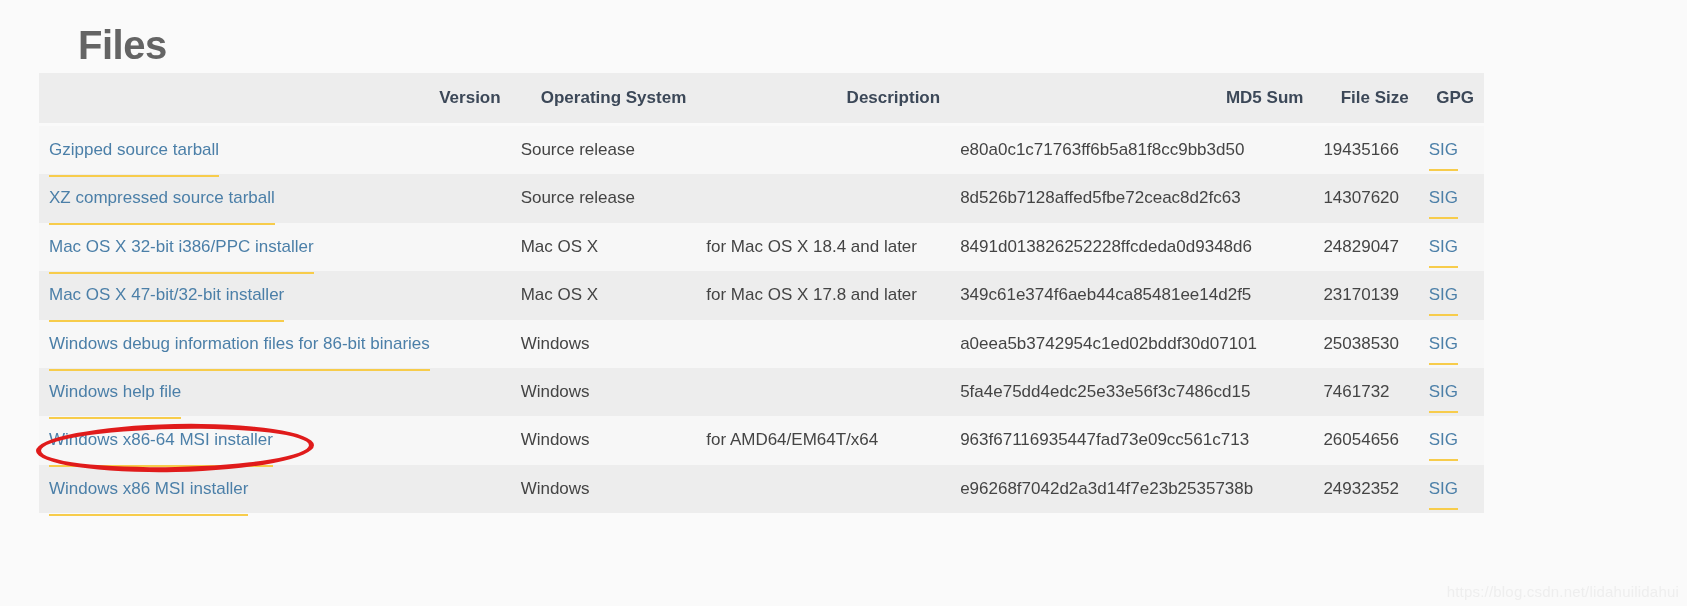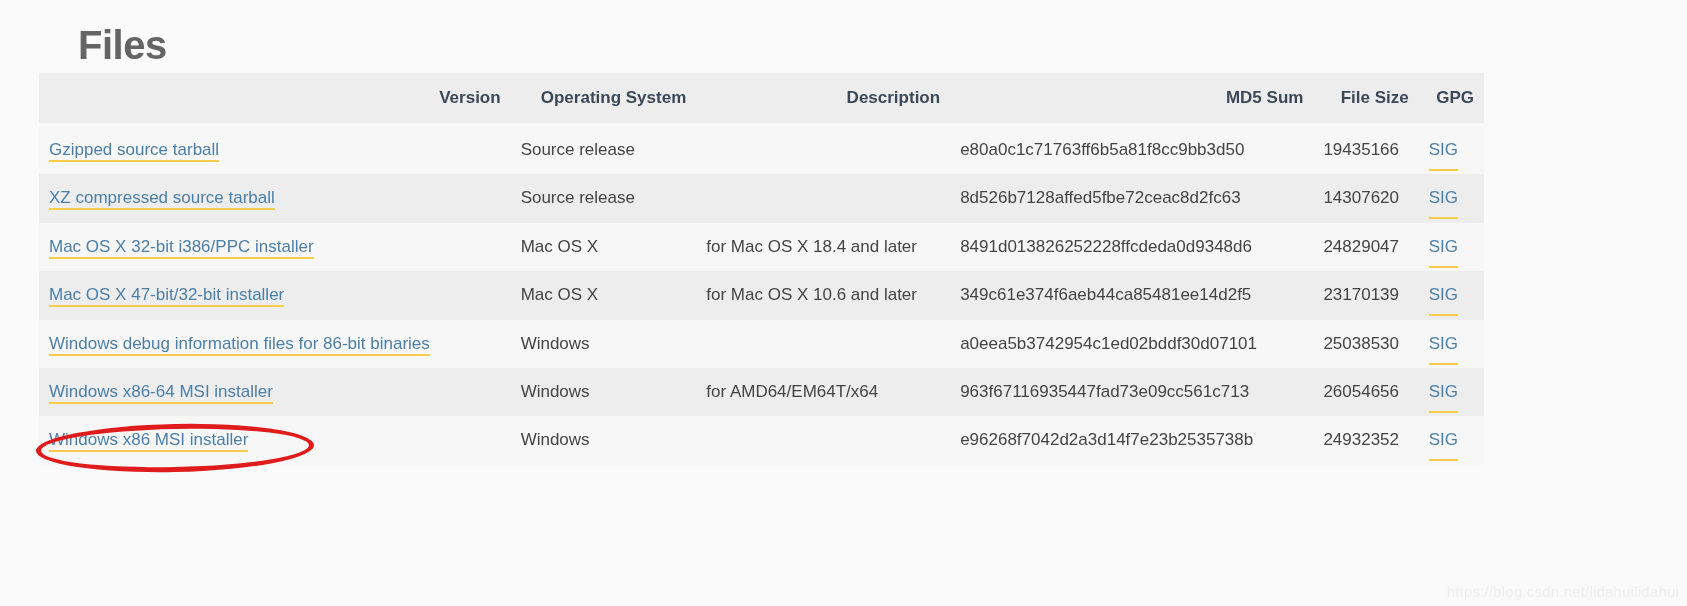--- a/index.html
+++ b/index.html
@@ -92,21 +92,21 @@
   .col-os      { width: 185px; }
   .col-desc    { width: 253px; }
   .col-md5     { width: 362px; }
   .col-size    { width: 105px; }
   .col-gpg     { width: 65px; }
 
   a.link {
     color: #4b7fa8;
     text-decoration: none;
     border-bottom: 2px solid #f7cc4b;
-    padding-bottom: 1px;
+    padding-bottom: 16px;
     cursor: pointer;
   }
 
   .sig-link {
     color: #4b7fa8;
     text-decoration: none;
     border-bottom: 2px solid #f7cc4b;
     padding-bottom: 10px;
     cursor: pointer;
   }
@@ -184,31 +184,39 @@
             <td><a class="link">Mac OS X 32-bit i386/PPC installer</a></td>
             <td>Mac OS X</td>
             <td>for Mac OS X 18.4 and later</td>
             <td>8491d013826252228ffcdeda0d9348d6</td>
             <td>24829047</td>
             <td><a class="sig-link">SIG</a></td>
           </tr>
           <tr>
             <td><a class="link">Mac OS X 47-bit/32-bit installer</a></td>
             <td>Mac OS X</td>
-            <td>for Mac OS X 10.6 and later</td>
+            <td>for Mac OS X 17.8 and later</td>
             <td>349c61e374f6aeb44ca85481ee14d2f5</td>
             <td>23170139</td>
             <td><a class="sig-link">SIG</a></td>
           </tr>
           <tr>
             <td><a class="link">Windows debug information files for 86-bit binaries</a></td>
             <td>Windows</td>
             <td></td>
             <td>a0eea5b3742954c1ed02bddf30d07101</td>
             <td>25038530</td>
+            <td><a class="sig-link">SIG</a></td>
+          </tr>
+          <tr>
+            <td><a class="link">Windows help file</a></td>
+            <td>Windows</td>
+            <td></td>
+            <td>5fa4e75dd4edc25e33e56f3c7486cd15</td>
+            <td>7461732</td>
             <td><a class="sig-link">SIG</a></td>
           </tr>
           <tr>
             <td><a class="link">Windows x86-64 MSI installer</a></td>
             <td>Windows</td>
             <td>for AMD64/EM64T/x64</td>
             <td>963f67116935447fad73e09cc561c713</td>
             <td>26054656</td>
             <td><a class="sig-link">SIG</a></td>
           </tr>

